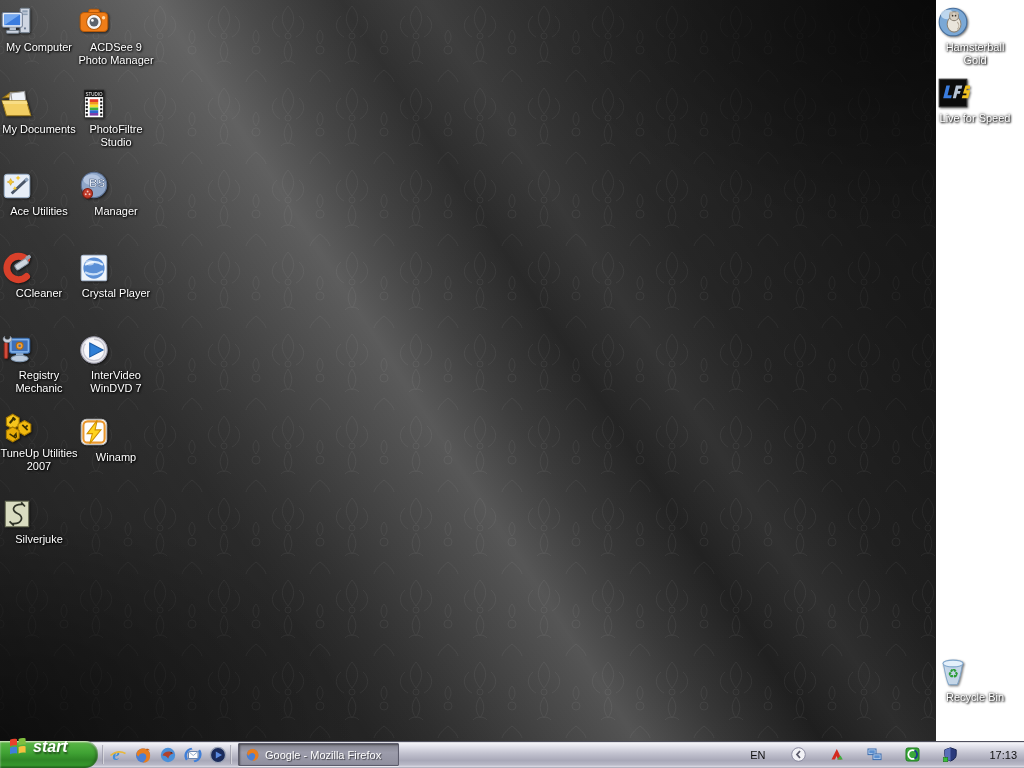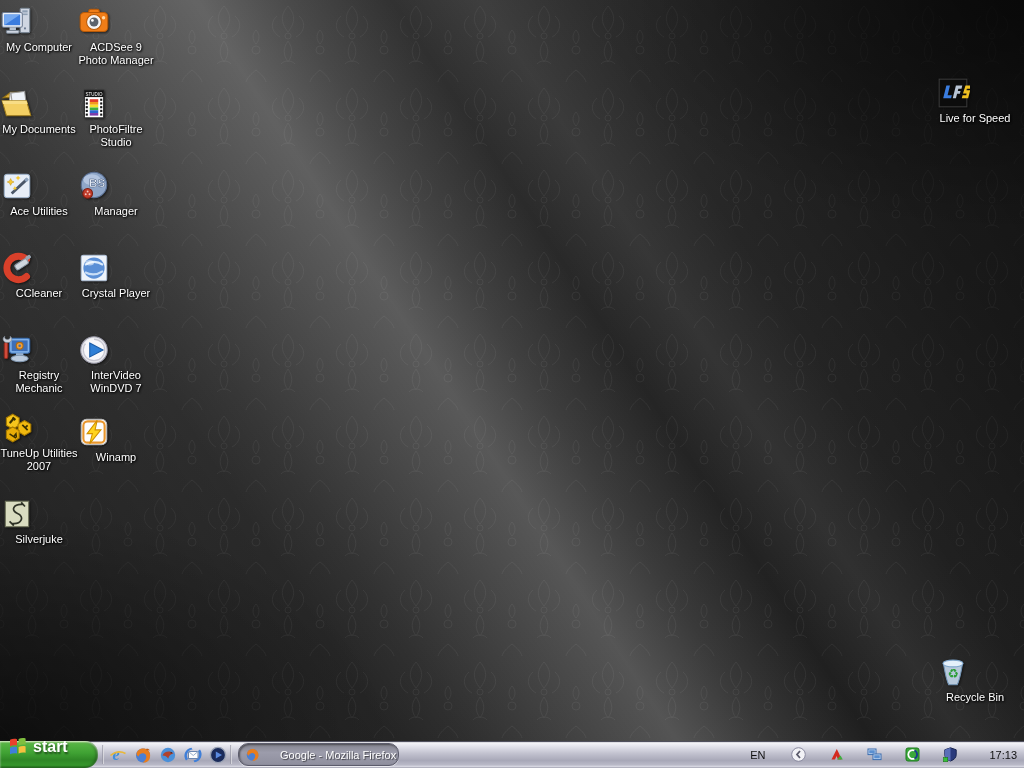--- a/index.html
+++ b/index.html
@@ -1,17 +1,17 @@
 <!DOCTYPE html>
 <html><head>
 <meta charset="utf-8">
 <style>
   * { margin:0; padding:0; box-sizing:border-box; }
   html,body { width:1024px; height:768px; overflow:hidden; font-family:"Liberation Sans", sans-serif; }
-  #screen { position:relative; width:1024px; height:768px; background:#2b2b2b; }
+  #screen { position:relative; width:936px; height:768px; background:#2b2b2b; }
 
   
   #wallpaper { position:absolute; inset:0 0 27px 0; background:linear-gradient(135deg,#3a3a3a,#262626 55%,#1d1d1d); overflow:hidden; }
   #damask { position:absolute; inset:0; opacity:.55; }
   #beams { position:absolute; inset:0;
     background:
       radial-gradient(ellipse 60% 45% at 100% 0%, rgba(0,0,0,.55), transparent 70%),
       radial-gradient(ellipse 55% 45% at 0% 100%, rgba(0,0,0,.5), transparent 70%),
       linear-gradient(57deg,
         rgba(0,0,0,.38) 0%, transparent 26%,
@@ -29,33 +29,33 @@
     white-space:pre-line; text-shadow:1px 1px 2px #000, 0 0 3px #000; }
 
   
   #taskbar { position:absolute; left:0; bottom:0; width:1024px; height:27px;
     background:linear-gradient(#50505e 0%, #50505e 3%, #f6f6fa 6%, #e3e3ec 20%, #c3c3d0 45%, #a8a8b8 72%, #b9b9c7 88%, #dcdce6 96%, #8e8e9e 100%); }
   #start-btn { position:absolute; left:0; top:0; width:98px; height:27px; border:0; cursor:pointer;
     border-radius:0 13px 13px 0;
     background:linear-gradient(#9ede6e 0%, #57b544 8%, #3fa133 45%, #2f8726 70%, #36962c 90%, #1f6a18 100%);
     box-shadow:inset 0 1px 2px rgba(255,255,255,.7), inset -2px 0 3px rgba(0,0,0,.35);
     display:flex; align-items:center; gap:5px; padding:0 10px 16px 8px;
-    color:#fff; font-size:16px; font-weight:bold;
+    color:#fff; font-size:16px; font-style:italic; font-weight:bold;
     text-shadow:1px 2px 2px rgba(0,0,0,.55); font-family:"Liberation Sans", sans-serif; }
   #start-btn svg { width:20px; height:20px; }
   .tb-divider { position:absolute; top:4px; width:2px; height:19px;
     background:linear-gradient(90deg, rgba(90,90,110,.55), rgba(255,255,255,.8)); }
   #quick-launch { position:absolute; left:108px; top:0; height:27px; display:flex; align-items:center; gap:5px; }
   .ql-btn { width:20px; height:20px; border:0; background:transparent; padding:1px; cursor:pointer; }
   .ql-btn svg { width:18px; height:18px; display:block; }
   #task-btn { position:absolute; left:238px; top:2px; width:161px; height:23px; cursor:pointer;
-    border:1px solid #5c5c6c; border-radius:10px;
+    border:1px solid #5c5c6c; border-radius:1px;
     background:linear-gradient(#84848f 0%, #9c9cab 40%, #8f8f9e 100%);
     box-shadow:inset 1px 1px 2px rgba(0,0,0,.45), 0 1px 0 rgba(255,255,255,.5);
-    display:flex; align-items:center; gap:20px; padding:0 6px; color:#fff; font-size:11px;
+    display:flex; align-items:center; gap:5px; padding:0 6px; color:#fff; font-size:11px;
     text-shadow:1px 1px 1px rgba(0,0,0,.6); white-space:nowrap; overflow:hidden; }
   #task-btn svg { width:15px; height:15px; flex:0 0 auto; }
   #tray { position:absolute; right:0; top:0; height:27px; display:flex; align-items:center; gap:23px; padding-right:7px; }
   #tray-lang { font-size:11px; color:#111; padding:1px 3px; cursor:pointer; }
   .tray-ico { width:15px; height:15px; cursor:pointer; }
   .tray-ico svg { width:15px; height:15px; display:block; }
   #tray-clock { font-size:11px; color:#111; margin-left:8px; cursor:pointer; }
 </style>
 </head>
 <body>
@@ -249,20 +249,35 @@
   </div>
 
   <div class="dicon" style="left:0px;top:497px">
     <span class="ico"><svg viewBox="0 0 32 32">
       <rect x="5" y="4" width="22" height="24" fill="#d9dcc0" stroke="#70745c"></rect>
       <path d="M22 7 C12 6 10 13 16.5 15.5 C23 18 21 26 11 25 M20 5 L23.5 9 M9 23 L13 27" stroke="#2e3226" stroke-width="1.6" fill="none"></path>
     </svg></span>
     <span class="icon-label">Silverjuke</span>
   </div>
 
+  <div class="dicon" style="left:936px;top:5px">
+    <span class="ico"><svg viewBox="0 0 32 32">
+      <circle cx="16" cy="16" r="13" fill="#7aa8d6" stroke="#466f9e"></circle>
+      <ellipse cx="11" cy="9" rx="6.5" ry="4.5" fill="#cfe2f4" opacity=".8"></ellipse>
+      <ellipse cx="17" cy="18" rx="6.5" ry="7.5" fill="#e9e5db" stroke="#8c8478"></ellipse>
+      <circle cx="17" cy="10.5" r="4.2" fill="#d9d0c3" stroke="#8c8478"></circle>
+      <circle cx="14.2" cy="7.8" r="1.6" fill="#c3b8a8"></circle>
+          <circle cx="19.8" cy="7.8" r="1.6" fill="#c3b8a8"></circle>
+      <circle cx="15.6" cy="10" r=".8" fill="#3a332c"></circle>
+          <circle cx="18.4" cy="10" r=".8" fill="#3a332c"></circle>
+      <path d="M20 16 C22 18 22 21 20 23" stroke="#b8ad9c" fill="none"></path>
+    </svg></span>
+    <span class="icon-label">Hamsterball
+Gold</span>
+  </div>
 
   <div class="dicon" style="left:936px;top:76px">
     <span class="ico"><svg viewBox="0 0 32 32">
       <rect x="3" y="3" width="26" height="26" fill="#0c0c0c" stroke="#3a3a3a"></rect>
       <g transform="skewX(-14)">
         <path d="M12 9 h3.4 v9 h4 v3 h-7.4 Z" fill="#3a7de0"></path>
         <path d="M21 9 h6 v3 h-3 v2 h2.6 v2.6 h-2.6 v4.4 h-3 Z" fill="#b8c4d4"></path>
         <path d="M30 9 h5.5 v3 h-3.5 v1.5 h3.5 v7.5 h-6 v-3 h3.5 v-1.5 h-3.5 Z" fill="#f0c020"></path>
       </g>
     </svg></span>

